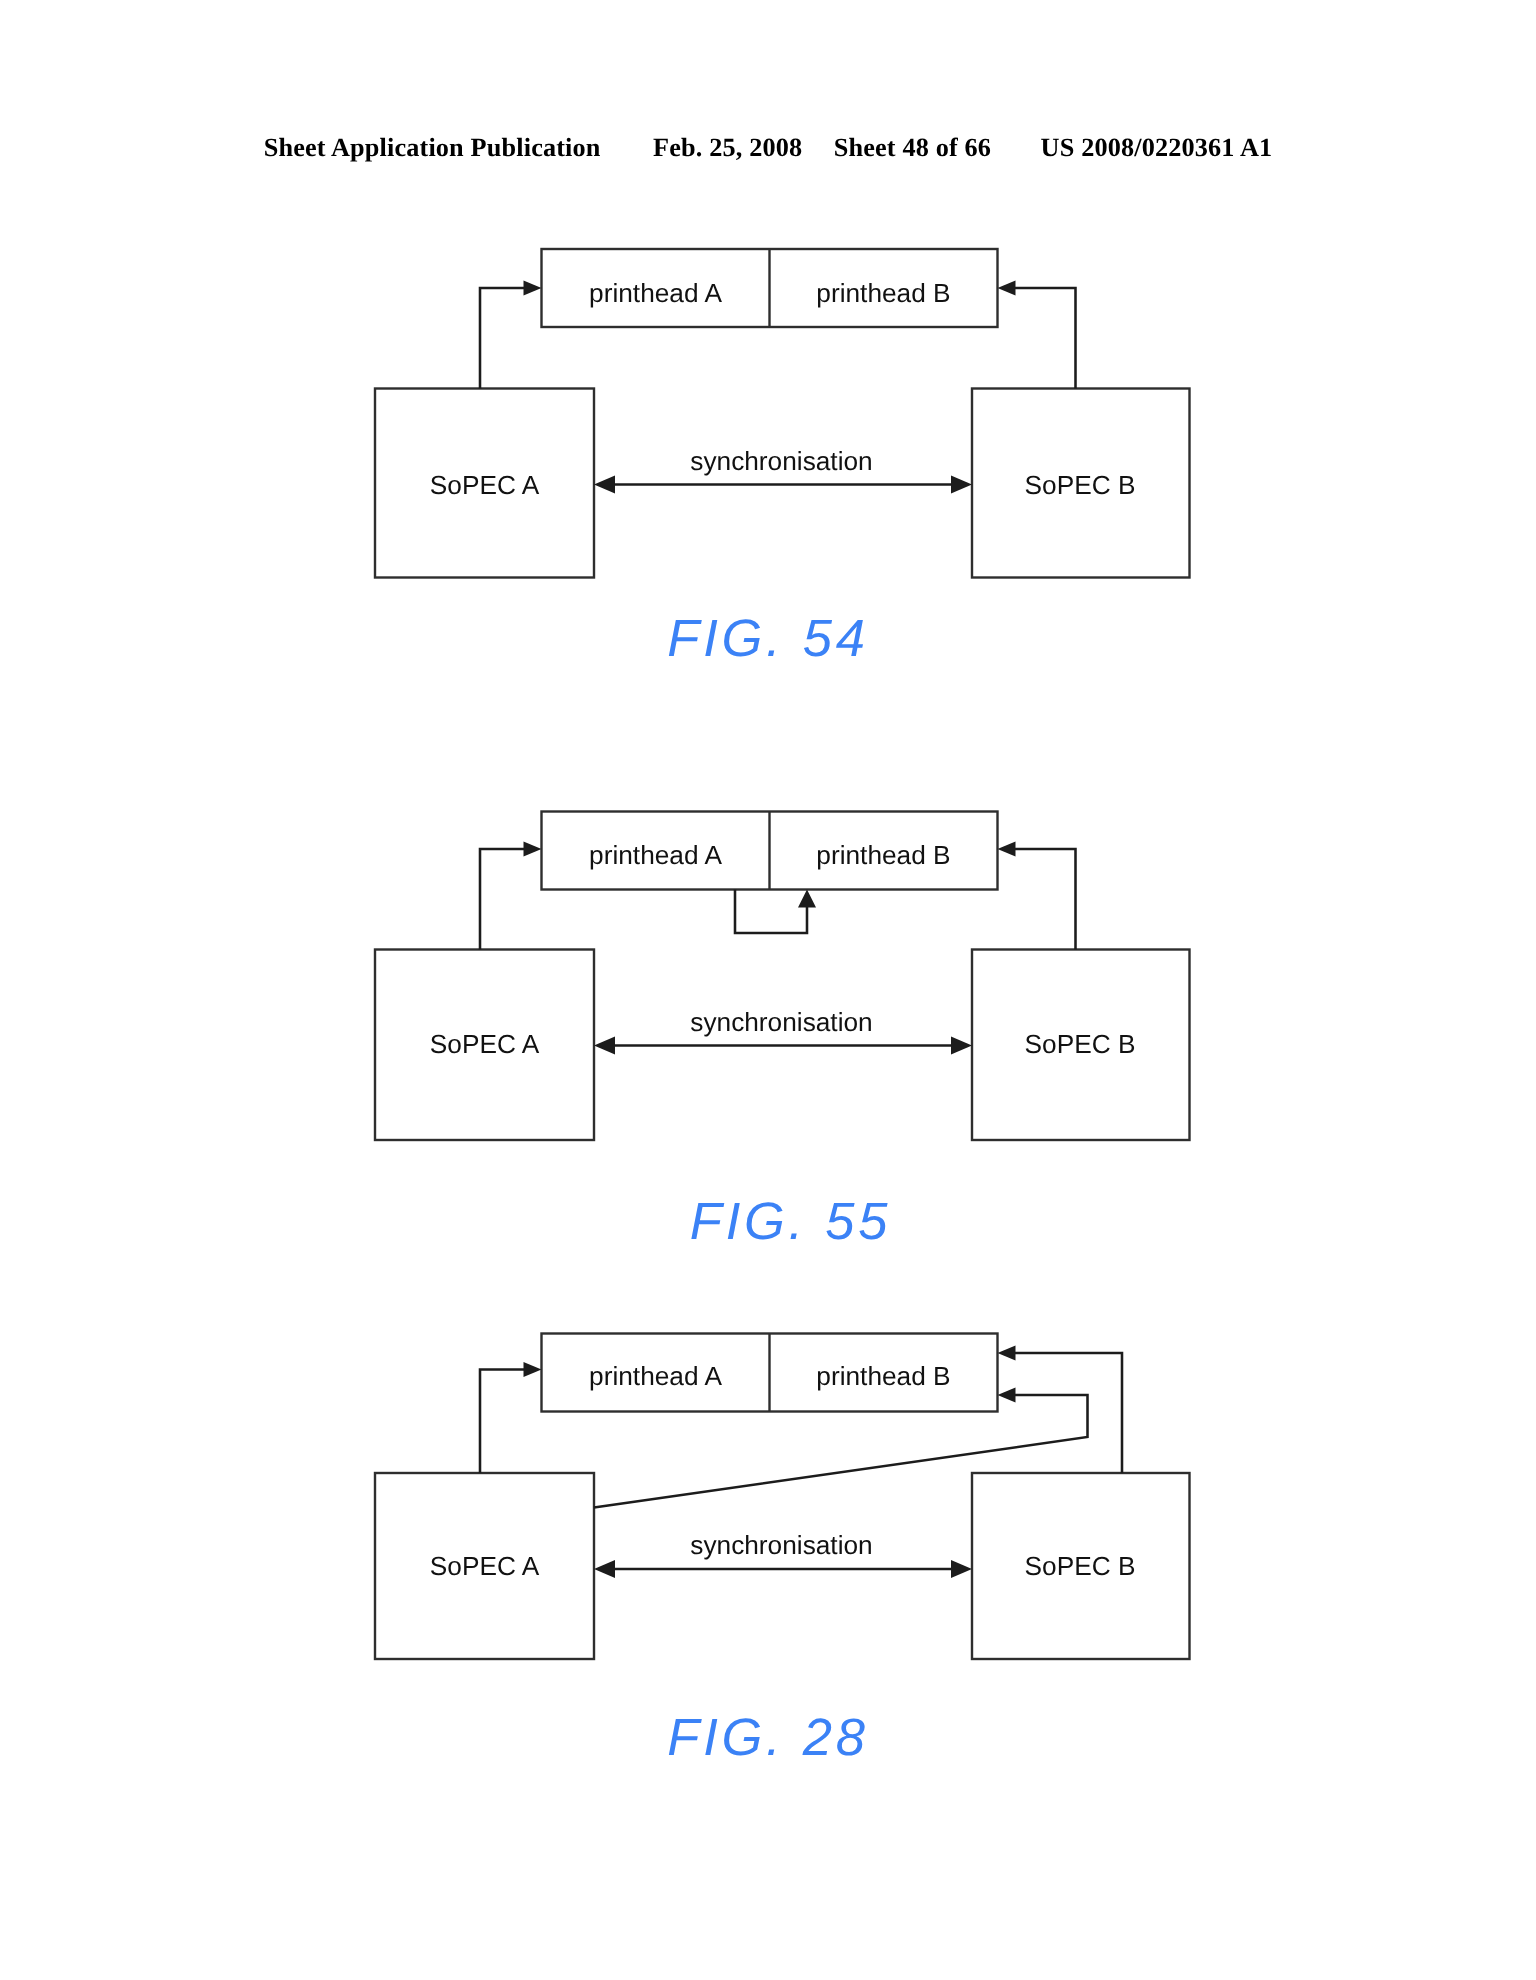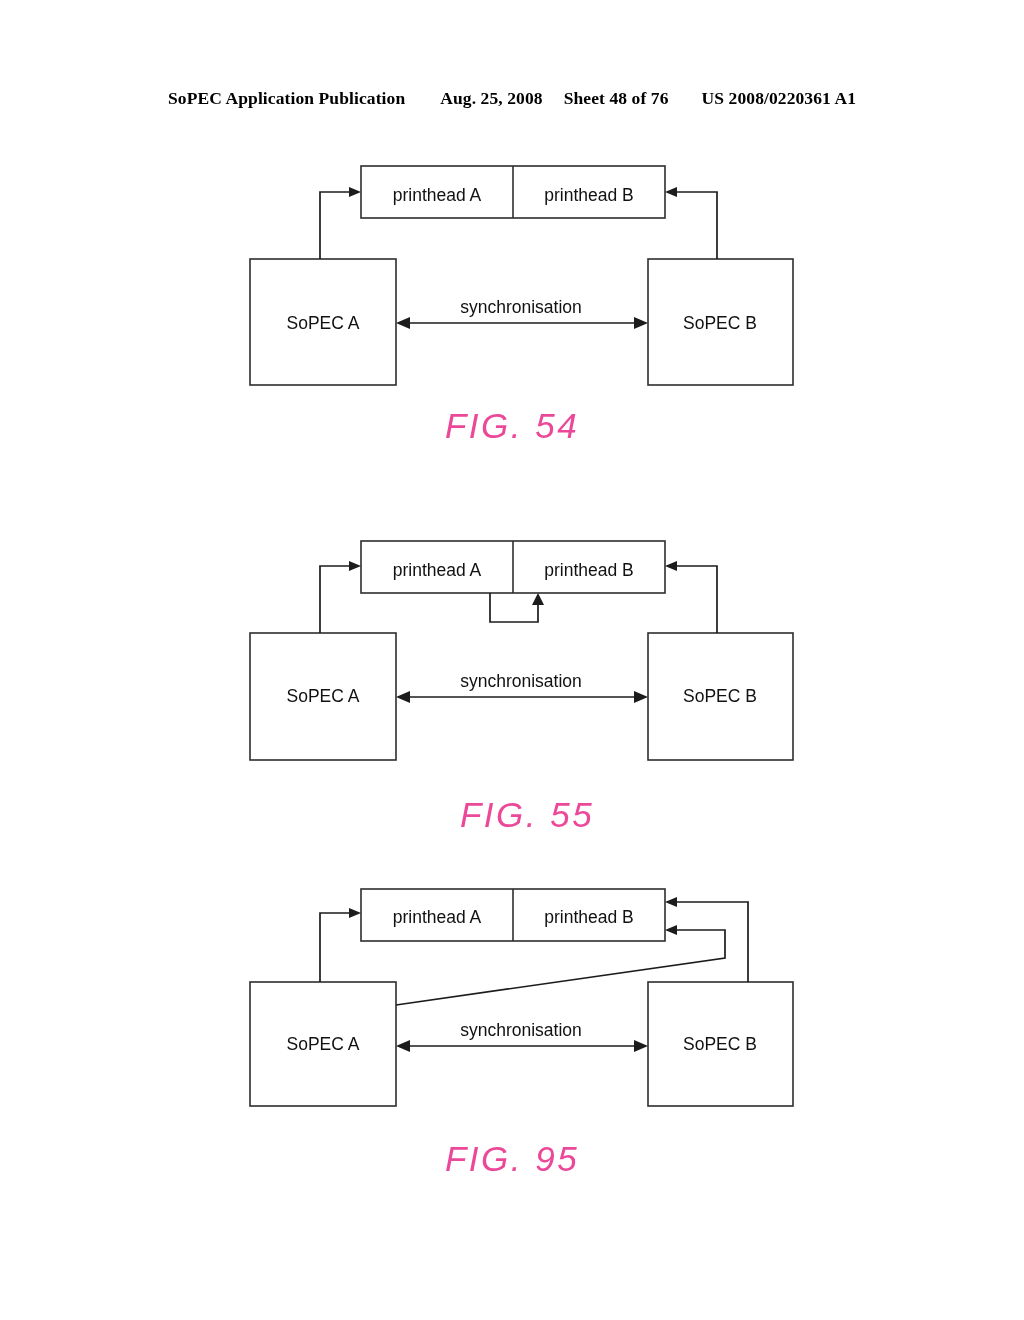--- a/index.html
+++ b/index.html
@@ -48,21 +48,21 @@
   }
   .fig-caption {
     position: absolute;
     width: 1024px;
     text-align: center;
     font-family: "Liberation Sans", sans-serif;
     font-style: italic;
     font-weight: 400;
     font-size: 35px;
     letter-spacing: 2.5px;
-    color: #ec4899;
+    color: #3b82f6;
   }
 
   
   svg text {
     font-family: "Liberation Sans", sans-serif;
     font-size: 17.5px;
     fill: #111111;
   }
   svg .box {
     fill: #ffffff;
@@ -76,25 +76,25 @@
   svg .conn {
     stroke: #1c1c1c;
     stroke-width: 1.7;
     fill: none;
   }
 </style>
 </head>
 <body>
 
 <div class="page-header">
-  <span>SoPEC Application Publication</span>
+  <span>Sheet Application Publication</span>
   <span class="hdr-gap-lg"></span>
-  <span>Aug. 25, 2008</span>
+  <span>Feb. 25, 2008</span>
   <span class="hdr-gap-sm"></span>
-  <span>Sheet 48 of 76</span>
+  <span>Sheet 48 of 66</span>
   <span class="hdr-gap-md"></span>
   <span>US 2008/0220361 A1</span>
 </div>
 
 <div class="figure" id="figure-54" style="top:0;height:470px;">
   <svg class="fig-canvas" width="1024" height="410" viewBox="0 0 1024 410">
 
     <rect class="box" x="361" y="166" width="304" height="52"></rect>
     <line class="divider" x1="513" y1="166" x2="513" y2="218"></line>
     <text x="437" y="201" text-anchor="middle">printhead A</text>
@@ -175,14 +175,14 @@
 
     <path class="conn" d="M 396 1005 L 725 958 L 725 930 L 673 930"></path>
     <polygon points="665,930 677,925 677,935" fill="#1c1c1c"></polygon>
 
     <line class="conn" x1="404" y1="1046" x2="640" y2="1046"></line>
     <polygon points="396,1046 410,1040 410,1052" fill="#1c1c1c"></polygon>
     <polygon points="648,1046 634,1040 634,1052" fill="#1c1c1c"></polygon>
     <text x="521" y="1036" text-anchor="middle">synchronisation</text>
   </svg>
 
-  <div class="fig-caption" style="top:1139px;">FIG. 95</div>
+  <div class="fig-caption" style="top:1139px;">FIG. 28</div>
 </div>
 
 </body></html>

